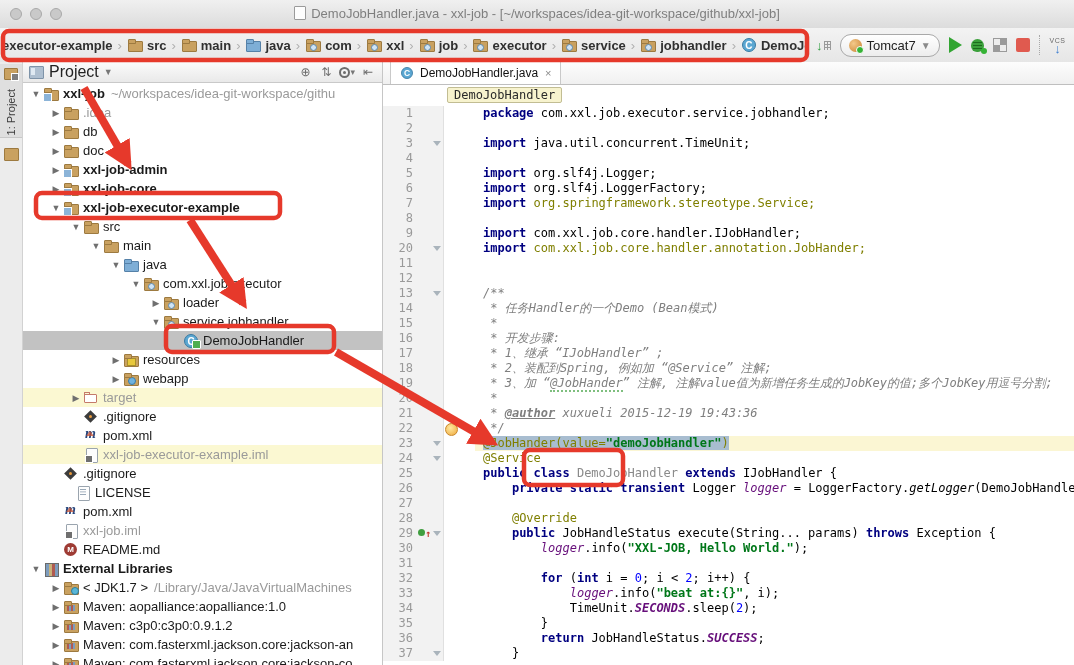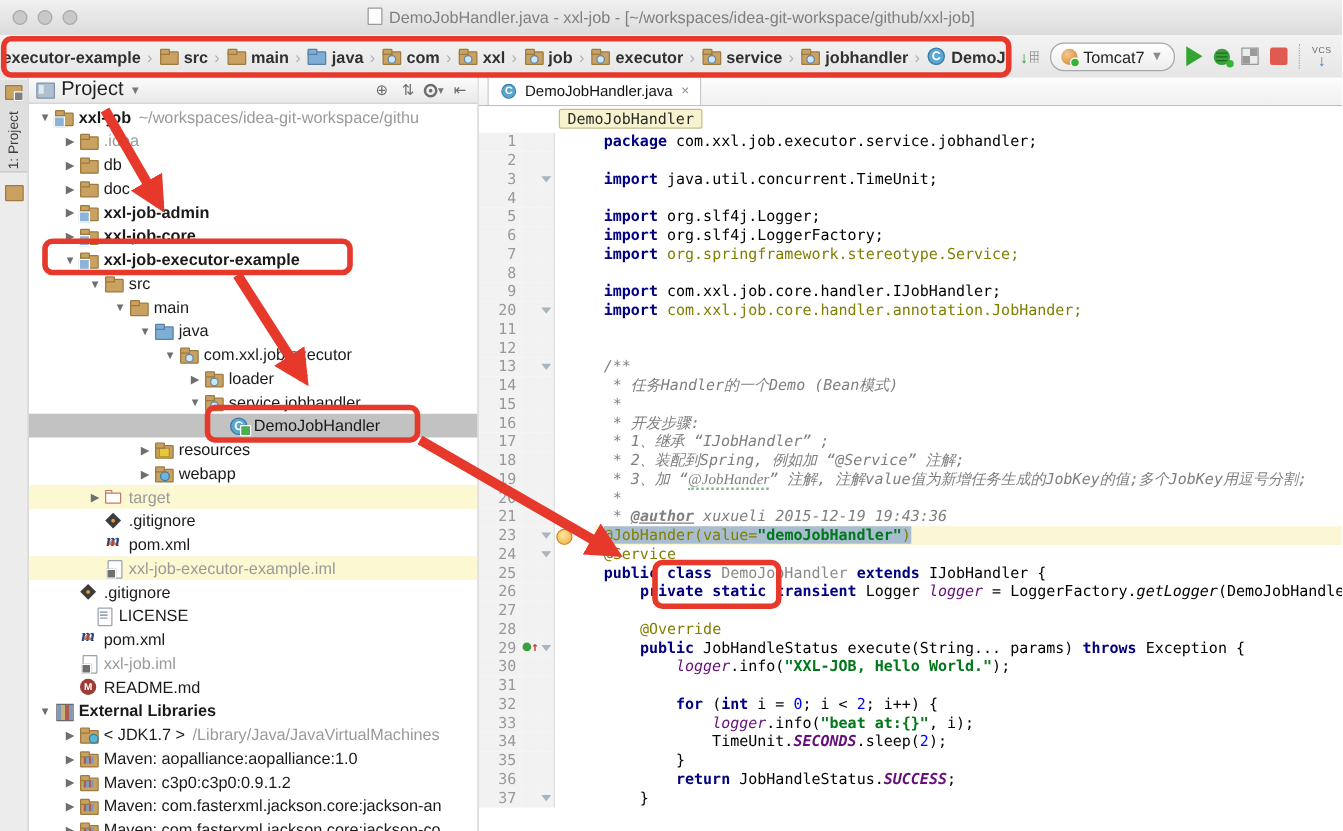--- a/index.html
+++ b/index.html
@@ -113,21 +113,21 @@
   .fd{width:12px;flex:none;background:#f2f2f2;border-right:1px solid #e0e0e0;position:relative;}
   .fd.on:before{content:"";position:absolute;left:2px;top:5px;width:0;height:0;border-left:4px solid transparent;border-right:4px solid transparent;border-top:5px solid #aab4bc;}
   .cd{flex:1;padding-left:8px;margin-left:31px;}
   .cl.caret .cd{background:#fbf6d3;}
   .sel{background:#a8bdd0;}
   .k{color:#000080;font-weight:bold;}
   .p{color:#000;}
   .s{color:#007719;font-weight:bold;}
   .n{color:#0000ff;}
   .c{color:#7f7f7f;font-style:italic;}
-  .cw{color:#7f7f7f;font-style:italic;border-bottom:2px dotted #7fbf7f;font-family:Liberation Serif, serif;}
+  .cw{color:#7f7f7f;font-style:italic;border-bottom:2px dotted #7fbf7f;}
   .a{color:#7f7f00;}
   .f{color:#660e7a;font-style:italic;}
   .sf{color:#660e7a;font-weight:bold;font-style:italic;}
   .g{color:#8a8a8a;}
   .jd{color:#7f7f7f;font-weight:bold;font-style:italic;text-decoration:underline;}
   .im{font-style:italic;color:#000;}
   .bulb{position:absolute;width:11px;height:11px;border-radius:50%;background:radial-gradient(circle at 40% 35%,#ffe9a0,#efa83c);border:1px solid #c9882a;z-index:5;}
   
   .overlay{position:absolute;left:0;top:0;width:1074px;height:665px;z-index:60;pointer-events:none;}
 </style>
@@ -520,20 +520,21 @@
           <div class="cl"><span class="ln">12</span><span class="ov"></span><span class="fd"></span><span class="cd"></span></div>
           <div class="cl"><span class="ln">13</span><span class="ov"></span><span class="fd on"></span><span class="cd"><span class="c">/**</span></span></div>
           <div class="cl"><span class="ln">14</span><span class="ov"></span><span class="fd"></span><span class="cd"><span class="c"> * 任务Handler的一个Demo (Bean模式)</span></span></div>
           <div class="cl"><span class="ln">15</span><span class="ov"></span><span class="fd"></span><span class="cd"><span class="c"> *</span></span></div>
           <div class="cl"><span class="ln">16</span><span class="ov"></span><span class="fd"></span><span class="cd"><span class="c"> * 开发步骤:</span></span></div>
           <div class="cl"><span class="ln">17</span><span class="ov"></span><span class="fd"></span><span class="cd"><span class="c"> * 1、继承 “IJobHandler” ;</span></span></div>
           <div class="cl"><span class="ln">18</span><span class="ov"></span><span class="fd"></span><span class="cd"><span class="c"> * 2、装配到Spring, 例如加 “@Service” 注解;</span></span></div>
           <div class="cl"><span class="ln">19</span><span class="ov"></span><span class="fd"></span><span class="cd"><span class="c"> * 3、加 “</span><span class="cw">@JobHander</span><span class="c">” 注解, 注解value值为新增任务生成的JobKey的值;多个JobKey用逗号分割;</span></span></div>
           <div class="cl"><span class="ln">20</span><span class="ov"></span><span class="fd"></span><span class="cd"><span class="c"> *</span></span></div>
           <div class="cl"><span class="ln">21</span><span class="ov"></span><span class="fd"></span><span class="cd"><span class="c"> * </span><span class="jd">@author</span><span class="c"> xuxueli 2015-12-19 19:43:36</span></span></div>
+          <div class="cl"><span class="ln">22</span><span class="ov"></span><span class="fd"></span><span class="cd"><span class="c"> */</span></span></div>
           <div class="cl caret"><span class="ln">23</span><span class="ov"></span><span class="fd on"></span><span class="cd"><span class="sel"><span class="a">@JobHander(value=</span><span class="s">"demoJobHandler"</span><span class="a">)</span></span></span></div>
           <div class="cl"><span class="ln">24</span><span class="ov"></span><span class="fd on"></span><span class="cd"><span class="a">@Service</span></span></div>
           <div class="cl"><span class="ln">25</span><span class="ov"></span><span class="fd"></span><span class="cd"><span class="k">public class </span><span class="g">DemoJobHandler</span><span class="p"> </span><span class="k">extends</span><span class="p"> IJobHandler {</span></span></div>
           <div class="cl"><span class="ln">26</span><span class="ov"></span><span class="fd"></span><span class="cd"><span class="p">    </span><span class="k">private static transient </span><span class="p">Logger </span><span class="f">logger</span><span class="p"> = LoggerFactory.</span><span class="im">getLogger</span><span class="p">(DemoJobHandler.</span><span class="k">class</span></span></div>
           <div class="cl"><span class="ln">27</span><span class="ov"></span><span class="fd"></span><span class="cd"></span></div>
           <div class="cl"><span class="ln">28</span><span class="ov"></span><span class="fd"></span><span class="cd"><span class="p">    </span><span class="a">@Override</span></span></div>
           <div class="cl"><span class="ln">29</span><span class="ov on"></span><span class="fd on"></span><span class="cd"><span class="p">    </span><span class="k">public </span><span class="p">JobHandleStatus execute(String... params) </span><span class="k">throws</span><span class="p"> Exception {</span></span></div>
           <div class="cl"><span class="ln">30</span><span class="ov"></span><span class="fd"></span><span class="cd"><span class="p">        </span><span class="f">logger</span><span class="p">.info(</span><span class="s">"XXL-JOB, Hello World."</span><span class="p">);</span></span></div>
           <div class="cl"><span class="ln">31</span><span class="ov"></span><span class="fd"></span><span class="cd"></span></div>
           <div class="cl"><span class="ln">32</span><span class="ov"></span><span class="fd"></span><span class="cd"><span class="p">        </span><span class="k">for</span><span class="p"> (</span><span class="k">int</span><span class="p"> i = </span><span class="n">0</span><span class="p">; i &lt; </span><span class="n">2</span><span class="p">; i++) {</span></span></div>

